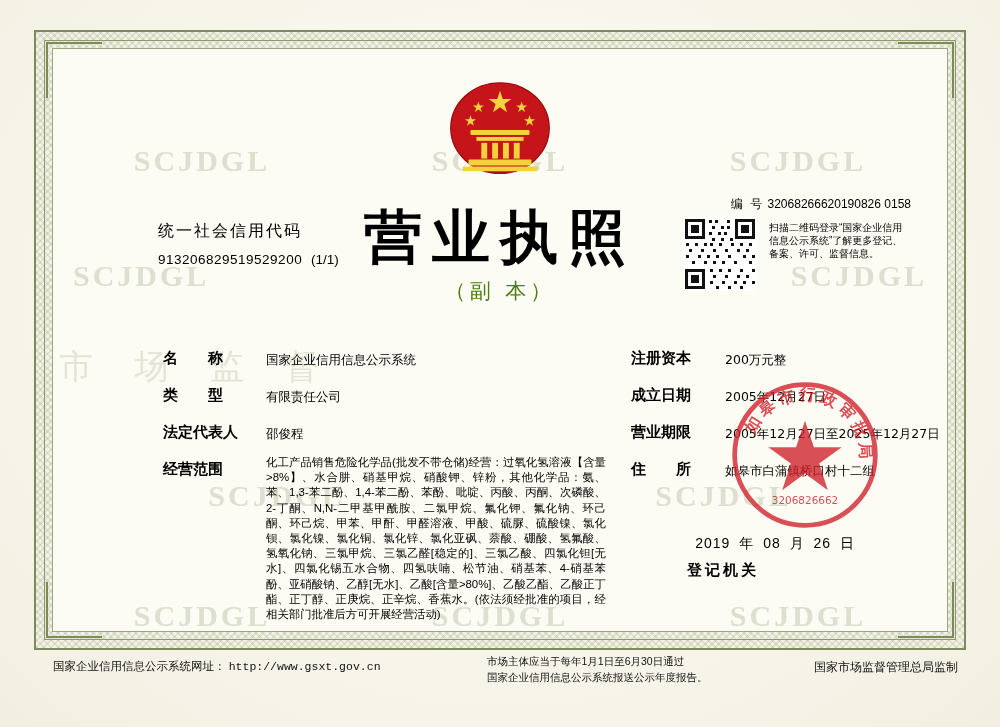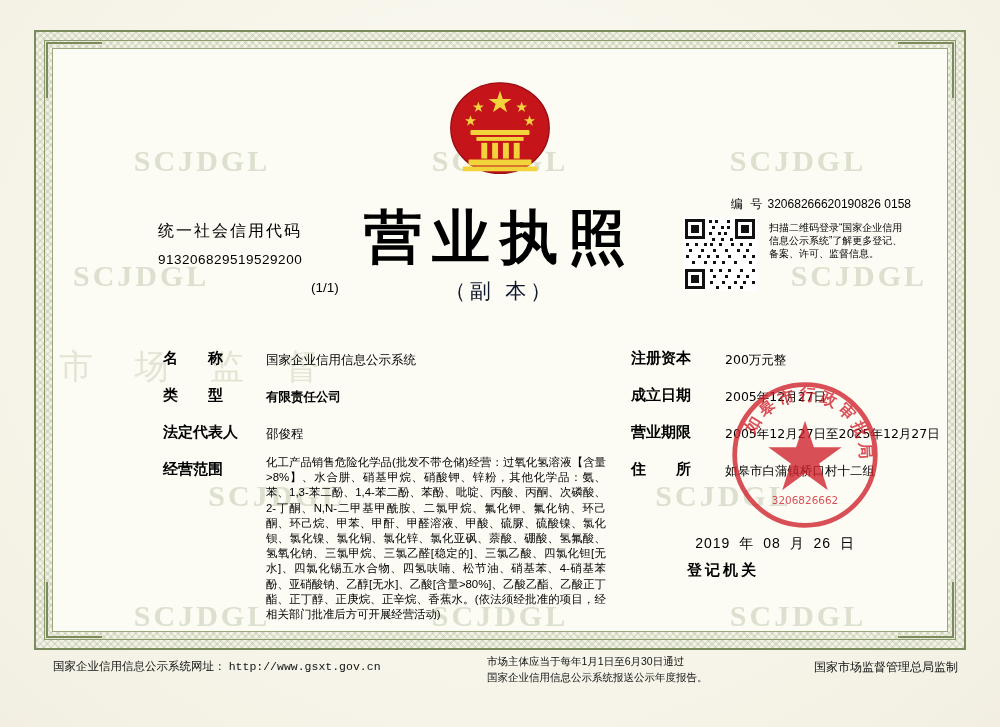--- a/index.html
+++ b/index.html
@@ -66,32 +66,32 @@
 
   
   .title-main{
     position:absolute;left:0;right:0;top:150px;text-align:center;
     font-family:"DejaVu Serif","Liberation Serif",serif;
     font-weight:bold;font-size:58px;color:#000;letter-spacing:10px;
   }
   .title-sub{
     position:absolute;left:0;right:0;top:228px;text-align:center;
     font-family:"DejaVu Serif","Liberation Serif",serif;
-    font-size:21px;color:#0f172a;letter-spacing:4px;
+    font-size:21px;color:#4d7c0f;letter-spacing:4px;
   }
 
   .usc-label{
     position:absolute;left:105px;top:172px;font-size:16px;color:#000;letter-spacing:2px;
     font-family:"DejaVu Sans","Liberation Sans",sans-serif;
   }
   .usc-code{
     position:absolute;left:105px;top:203px;font-size:13.5px;color:#000;letter-spacing:.5px;
   }
   .usc-page{
-    position:absolute;left:258px;top:203px;font-size:13.5px;color:#000;margin-top:28px;}
+    position:absolute;left:258px;top:203px;font-size:13.5px;color:#000;}
 
   .serial{
     position:absolute;right:36px;top:147px;font-size:12px;color:#000;text-align:right;
   }
   .serial .lbl{letter-spacing:2px;}
   .qr{
     position:absolute;right:190px;top:168px;width:74px;height:74px;
   }
   .qr-note{
     position:absolute;right:36px;top:172px;width:142px;font-size:10px;line-height:13px;color:#000;
@@ -274,21 +274,21 @@
               <rect x="57" y="69" width="3" height="3"></rect>
           </g>
         </svg>
       </div>
       <div class="qr-note">扫描二维码登录“国家企业信用信息公示系统”了解更多登记、备案、许可、监督信息。</div>
 
       <div class="field-label" style="left:110px;top:300px;">名　　称</div>
       <div class="field-value" style="left:213px;top:303px;">国家企业信用信息公示系统</div>
 
       <div class="field-label" style="left:110px;top:337px;">类　　型</div>
-      <div class="field-value" style="left:213px;top:340px;font-weight:bold;">有限责任公司</div>
+      <div class="field-value" style="left:213px;top:340px;">有限责任公司</div>
 
       <div class="field-label" style="left:110px;top:374px;">法定代表人</div>
       <div class="field-value" style="left:213px;top:377px;">邵俊程</div>
 
       <div class="field-label" style="left:110px;top:411px;">经营范围</div>
       <div class="scope-text">化工产品销售危险化学品(批发不带仓储)经营：过氧化氢溶液【含量&gt;8%】、水合肼、硝基甲烷、硝酸钾、锌粉，其他化学品：氨、苯、1,3-苯二酚、1,4-苯二酚、苯酚、吡啶、丙酸、丙酮、次磷酸、2-丁酮、N,N-二甲基甲酰胺、二氯甲烷、氟化钾、氟化钠、环己酮、环己烷、甲苯、甲酐、甲醛溶液、甲酸、硫脲、硫酸镍、氯化钡、氯化镍、氯化铜、氯化锌、氯化亚砜、萘酸、硼酸、氢氟酸、氢氧化钠、三氯甲烷、三氯乙醛[稳定的]、三氯乙酸、四氯化钽[无水]、四氯化锡五水合物、四氢呋喃、松节油、硝基苯、4-硝基苯酚、亚硝酸钠、乙醇[无水]、乙酸[含量&gt;80%]、乙酸乙酯、乙酸正丁酯、正丁醇、正庚烷、正辛烷、香蕉水。(依法须经批准的项目，经相关部门批准后方可开展经营活动)</div>
 
       <div class="field-label" style="left:578px;top:300px;">注册资本</div>
       <div class="field-value" style="left:672px;top:303px;">200万元整</div>
 

